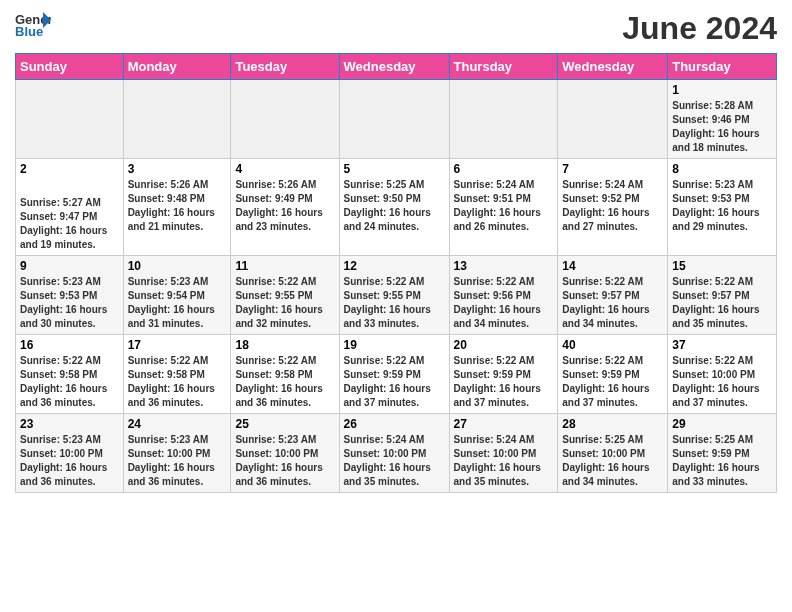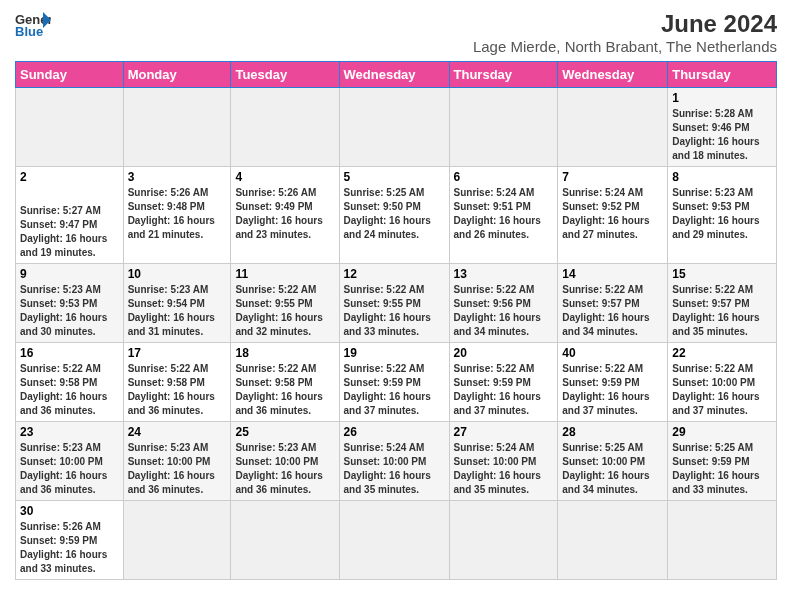--- a/index.html
+++ b/index.html
@@ -22,21 +22,21 @@
       gap: 4px;
     }
     .logo-icon {
       width: 36px;
       height: 28px;
     }
     .title-area {
       text-align: right;
     }
     .month-title {
-      font-size: 24px;
+      font-size: 32px;
       color: #333;
       font-weight: bold;
     }
     .subtitle {
       font-size: 15px;
       color: #555;
     }
     table {
       width: 100%;
       border-collapse: collapse;
@@ -87,21 +87,20 @@
 <div class="header-area">
   <div class="logo">
     <svg class="logo-icon" viewBox="0 0 36 28" xmlns="http://www.w3.org/2000/svg">
       <text x="0" y="14" font-size="13" fill="#333" font-family="Arial" font-weight="bold">General</text>
       <text x="0" y="26" font-size="13" fill="#1a6db5" font-family="Arial" font-weight="bold">Blue</text>
       <polygon points="28,2 36,10 28,18" fill="#1a6db5"></polygon>
     </svg>
   </div>
   <div class="title-area">
     <div class="month-title">June 2024</div>
-    <div class="subtitle">Lage Mierde, North Brabant, The Netherlands</div>
   </div>
 </div>
 
 <table>
   <thead>
     <tr>
       <th>Sunday</th>
       <th>Monday</th>
       <th>Tuesday</th>
       <th>Wednesday</th>
@@ -244,21 +243,21 @@
 Sunset: 9:59 PM
 Daylight: 16 hours and 37 minutes.</div>
         </td>
         <td>
           <span class="day-num">40</span>
           <div class="day-content" style="white-space: pre-line;">Sunrise: 5:22 AM
 Sunset: 9:59 PM
 Daylight: 16 hours and 37 minutes.</div>
         </td>
         <td>
-          <span class="day-num">22</span>
+          <span class="day-num">37</span>
           <div class="day-content" style="white-space: pre-line;">Sunrise: 5:22 AM
 Sunset: 10:00 PM
 Daylight: 16 hours and 37 minutes.</div>
         </td>
       </tr>
       <tr>
         <td>
           <span class="day-num">23</span>
           <div class="day-content" style="white-space: pre-line;">Sunrise: 5:23 AM
 Sunset: 10:00 PM
@@ -294,28 +293,14 @@
 Sunset: 10:00 PM
 Daylight: 16 hours and 34 minutes.</div>
         </td>
         <td>
           <span class="day-num">29</span>
           <div class="day-content" style="white-space: pre-line;">Sunrise: 5:25 AM
 Sunset: 9:59 PM
 Daylight: 16 hours and 33 minutes.</div>
         </td>
       </tr>
-      <tr>
-        <td>
-          <span class="day-num">30</span>
-          <div class="day-content" style="white-space: pre-line;">Sunrise: 5:26 AM
-Sunset: 9:59 PM
-Daylight: 16 hours and 33 minutes.</div>
-        </td>
-        <td class="empty-cell"></td>
-        <td class="empty-cell"></td>
-        <td class="empty-cell"></td>
-        <td class="empty-cell"></td>
-        <td class="empty-cell"></td>
-        <td class="empty-cell"></td>
-      </tr>
     </tbody>
 </table>
 
 </body></html>

